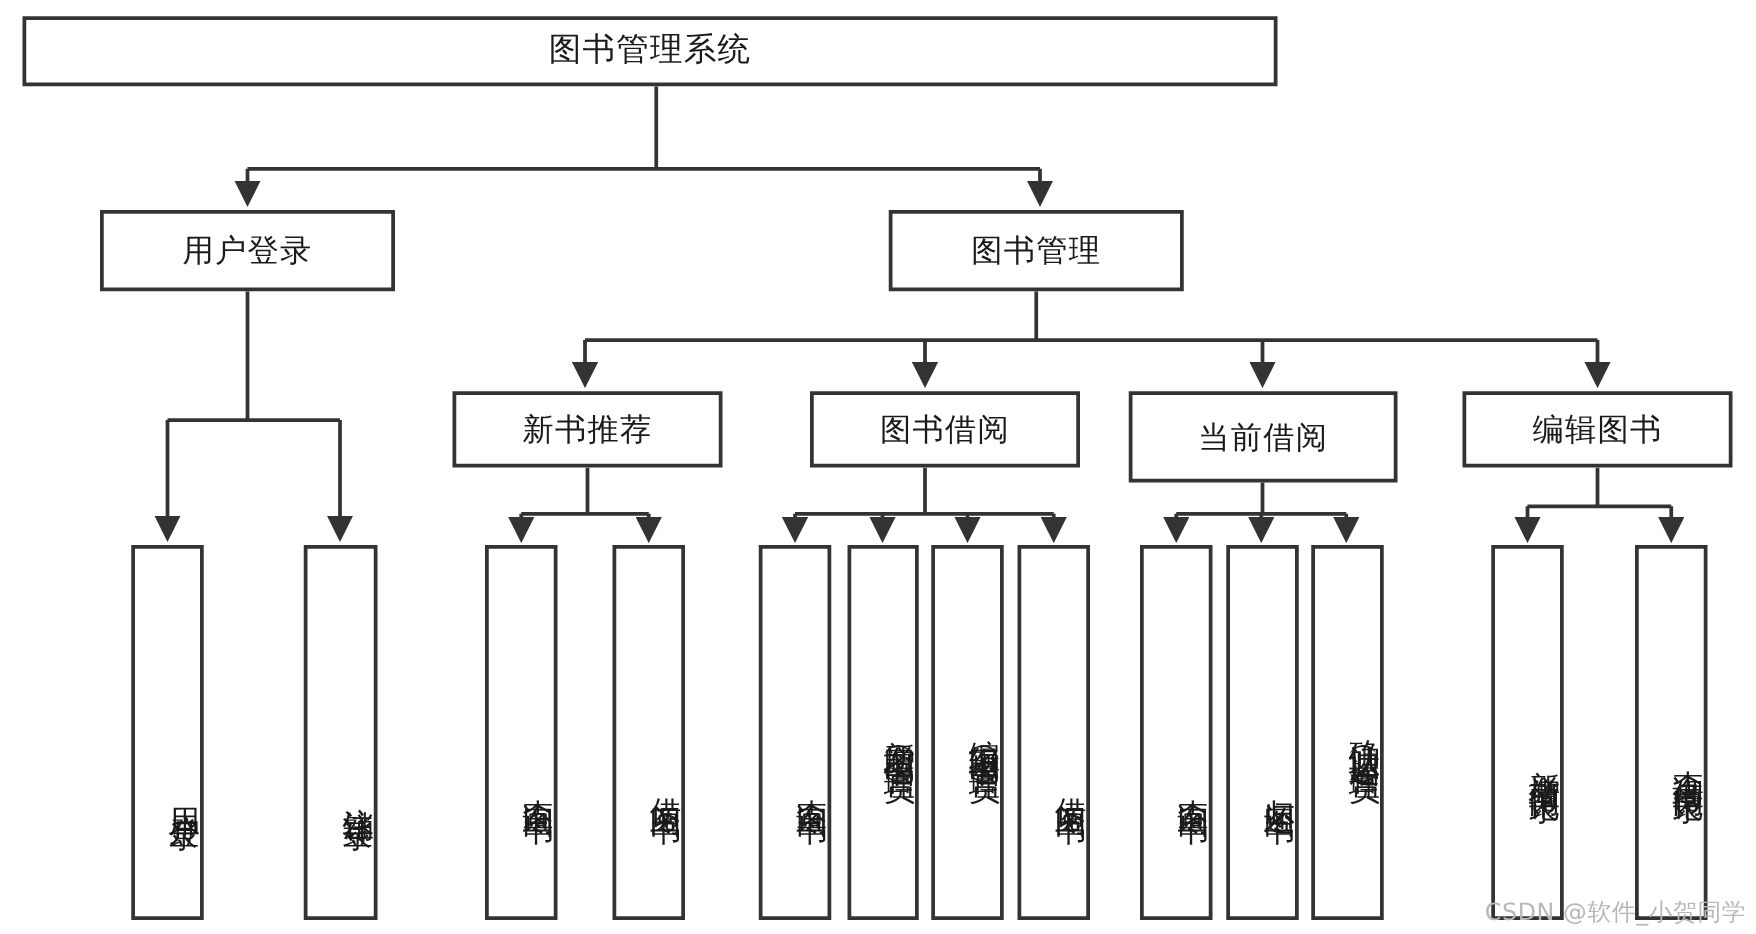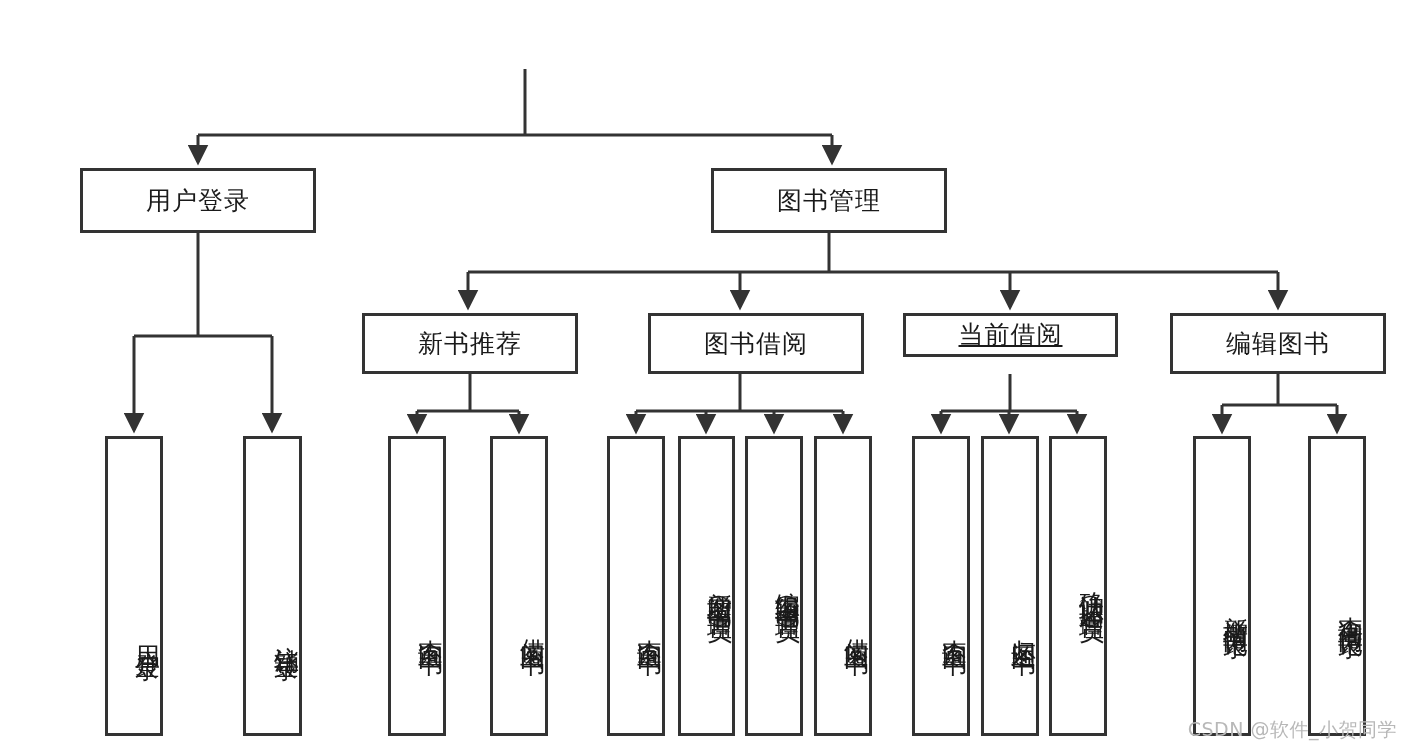--- a/index.html
+++ b/index.html
@@ -112,27 +112,28 @@
       <path d="M 1009 411 L 1009 431" marker-end="url(#arrow)"></path>
       <path d="M 1077 411 L 1077 431" marker-end="url(#arrow)"></path>
 
       <path d="M 1278 374 L 1278 405"></path>
       <path d="M 1222 405 L 1337 405"></path>
       <path d="M 1222 405 L 1222 431" marker-end="url(#arrow)"></path>
       <path d="M 1337 405 L 1337 431" marker-end="url(#arrow)"></path>
     </g>
   </svg>
 
+  <div class="node horiz root" style="left:18px; top:13px; width:1004px; height:56px;">图书管理系统</div>
 
   <div class="node horiz" style="left:80px; top:168px; width:236px; height:65px;">用户登录</div>
   <div class="node horiz" style="left:711px; top:168px; width:236px; height:65px;">图书管理</div>
 
   <div class="node horiz" style="left:362px; top:313px; width:216px; height:61px;">新书推荐</div>
   <div class="node horiz" style="left:632px; top:313px; width:216px; height:61px;margin-left:16px;">图书借阅</div>
-  <div class="node horiz" style="left:903px; top:313px; width:215px; height:44px;text-decoration:underline;">当前借阅</div>
+  <div class="node horiz" style="left:903px; top:313px; width:215px; height:73px;">当前借阅</div>
   <div class="node horiz" style="left:1170px; top:313px; width:216px; height:61px;">编辑图书</div>
 
   <div class="node vert" style="left:105px; top:436px; width:58px; height:300px; padding-top:96px;">用户登录</div>
   <div class="node vert" style="left:243px; top:436px; width:59px; height:300px; padding-top:96px;">注销登录</div>
 
   <div class="node vert" style="left:388px; top:436px; width:58px; height:300px; padding-top:82px;">查询图书</div>
   <div class="node vert" style="left:490px; top:436px; width:58px; height:300px; padding-top:82px;">借阅图书</div>
 
   <div class="node vert" style="left:607px; top:436px; width:58px; height:300px; padding-top:82px;">查询图书</div>
   <div class="node vert" style="left:678px; top:436px; width:57px; height:300px; padding-top:8px;">新增图书（管理员）</div>

